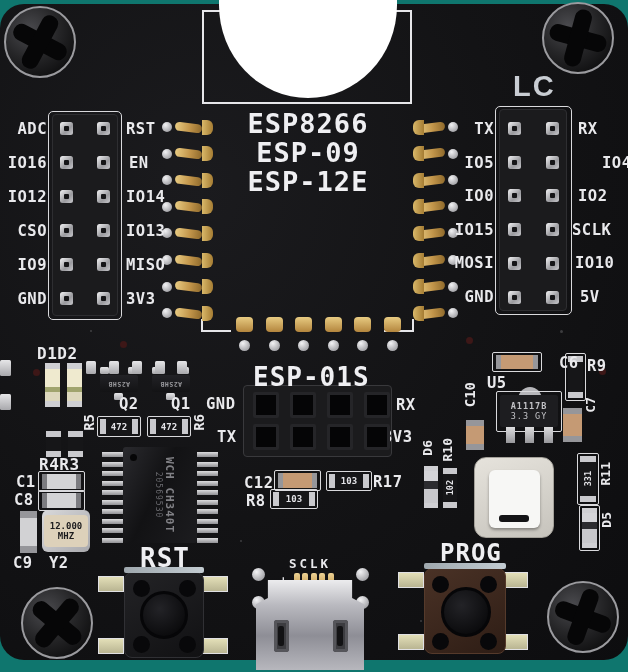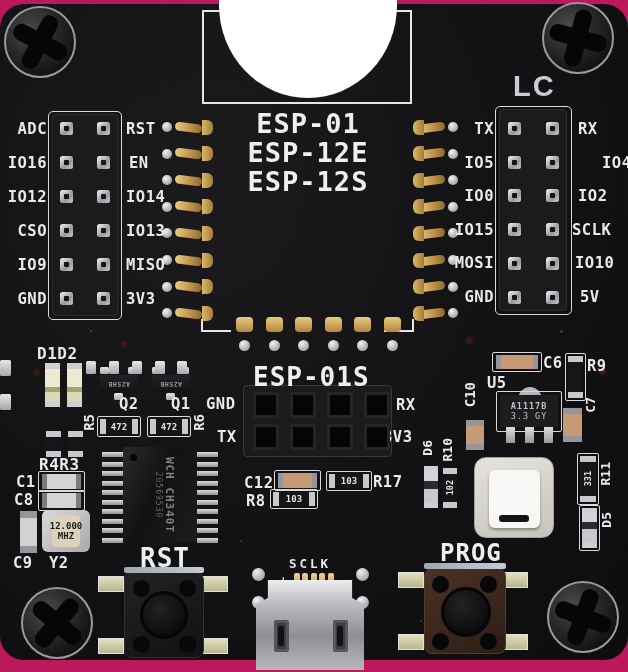--- a/index.html
+++ b/index.html
@@ -1,17 +1,17 @@
 <!DOCTYPE html>
 <html><head>
 <meta charset="utf-8">
 <style>
 *{margin:0;padding:0;box-sizing:border-box}
 html,body{background:#fff}
-#stage{position:relative;width:628px;height:672px;background:#be185d;overflow:hidden;
+#stage{position:relative;width:628px;height:672px;background:#0f766e;overflow:hidden;
   font-family:"DejaVu Sans Mono",monospace}
 .abs{position:absolute}
 #board{position:absolute;left:0;top:4px;width:628px;height:656px;border-radius:24px;
   background:radial-gradient(ellipse at 32% 28%, #1b1b1e 0%, #131315 50%, #0d0d0f 100%)}
 
 .lbl{position:absolute;color:#e9e9ec;font-weight:bold;font-size:15.5px;line-height:1.05;
   letter-spacing:.5px;white-space:nowrap;z-index:4}
 .vlbl{position:absolute;color:#e9e9ec;font-weight:bold;font-size:13px;line-height:1;
   writing-mode:vertical-rl;transform:rotate(180deg);white-space:nowrap;z-index:4}
 .sbox{position:absolute;border:1.5px solid #d9d9dc;border-radius:2px;z-index:2}
@@ -89,21 +89,21 @@
 #reg{position:absolute;left:500px;top:395px;width:58px;height:32px;border-radius:2px;background:#1d1d20;z-index:3;
   display:flex;flex-direction:column;align-items:center;justify-content:center;color:#c2c2c6}
 #reg .m1{font-size:8.5px;font-weight:bold;letter-spacing:1px}
 #reg .m2{font-size:8.5px;letter-spacing:1px}
 .regleg{position:absolute;width:9px;height:16px;background:linear-gradient(180deg,#dedee0,#97979b);z-index:2}
 .regtab{position:absolute;left:518px;top:387px;width:24px;height:13px;border-radius:50% 50% 0 0/100% 100% 0 0;
   background:#b6b6ba;z-index:2}
 
 #xtal{position:absolute;left:42px;top:510px;width:48px;height:42px;border-radius:6px;z-index:3;
   background:linear-gradient(135deg,#d9d9db,#a9a9ad);display:flex;align-items:center;justify-content:center}
-#xtal .inner{width:28px;height:32px;border-radius:4px;background:#ddd1ba;display:flex;flex-direction:column;
+#xtal .inner{width:44px;height:32px;border-radius:4px;background:#ddd1ba;display:flex;flex-direction:column;
   align-items:center;justify-content:center;color:#1c1c1e;font-weight:bold}
 #xtal .f{font-size:9px}#xtal .u{font-size:9px}
 
 #socket{position:absolute;left:243px;top:385px;width:149px;height:72px;background:#1b1b1d;
   border:1px solid #39393c;border-radius:4px;z-index:3}
 .hole{position:absolute;width:26px;height:26px;background:#050506;border:3px solid #252528;border-radius:2px}
 .bigtext{position:absolute;color:#efeff2;font-weight:bold;z-index:4;letter-spacing:1px;white-space:nowrap}
 #lc{position:absolute;left:513px;top:70px;font-family:"Liberation Sans",sans-serif;font-weight:bold;
   font-size:29px;color:#c9cdd3;letter-spacing:2px;z-index:4}
 #notch{position:absolute;left:219px;top:0;width:178px;height:98px;background:#fff;z-index:6;
@@ -163,23 +163,23 @@
   <div class="lbl" style="left:448px;top:255px;width:46px;text-align:right">MOSI</div>
   <div class="lbl" style="left:448px;top:289px;width:46px;text-align:right">GND</div>
   <div class="lbl" style="left:578px;top:121px">RX</div>
   <div class="lbl" style="left:602px;top:155px">IO4</div>
   <div class="lbl" style="left:578px;top:188px">IO2</div>
   <div class="lbl" style="left:572px;top:222px">SCLK</div>
   <div class="lbl" style="left:575px;top:255px">IO10</div>
   <div class="lbl" style="left:580px;top:289px">5V</div>
 
   <div class="bigtext" style="left:203px;top:109px;width:210px;font-size:27px;line-height:29px;text-align:center">
-    <div>ESP-01</div>
+    <div>ESP8266</div>
+    <div>ESP-09</div>
     <div>ESP-12E</div>
-    <div>ESP-12S</div>
   </div>
 
   <div class="bracket" style="left:201px;top:319px;border-left:2px solid #e6e6e9;border-bottom:2px solid #e6e6e9"></div>
   <div class="bracket" style="left:384px;top:319px;border-right:2px solid #e6e6e9;border-bottom:2px solid #e6e6e9"></div>
 
   <div class="bigtext" style="left:253px;top:362px;font-size:26px">ESP-01S</div>
   <div id="socket"></div>
   <div class="lbl" style="left:206px;top:396px">GND</div>
   <div class="lbl" style="left:396px;top:397px">RX</div>
   <div class="lbl" style="left:217px;top:429px">TX</div>
@@ -260,21 +260,21 @@
 
   <div class="vlbl" style="left:421px;top:440px">D6</div>
   <div class="dioded" style="left:424px;top:466px;width:14px;height:42px"></div>
   <div class="vlbl" style="left:441px;top:438px">R10</div>
   <div class="resv" style="left:443px;top:468px;width:14px;height:40px">
       <span>102</span>
     </div>
 
   <div class="sbox" style="left:492px;top:352px;width:50px;height:20px"></div>
   <div class="cap" style="left:496px;top:355px;width:42px;height:14px"></div>
-  <div class="lbl" style="left:543px;top:355px">C6</div>
+  <div class="lbl" style="left:559px;top:355px">C6</div>
   <div class="sbox" style="left:565px;top:353px;width:21px;height:48px"></div>
   <div class="resv" style="left:568px;top:356px;width:15px;height:42px"></div>
   <div class="lbl" style="left:587px;top:358px">R9</div>
   <div class="vlbl" style="left:463px;top:382px;font-size:14px">C10</div>
   <div class="capv" style="left:466px;top:420px;width:18px;height:30px"></div>
   <div class="lbl" style="left:487px;top:375px">U5</div>
   <div class="regtab"></div>
   <div class="sbox" style="left:496px;top:391px;width:66px;height:41px"></div>
   <div id="reg">
     <div class="m1">A1117B</div>

